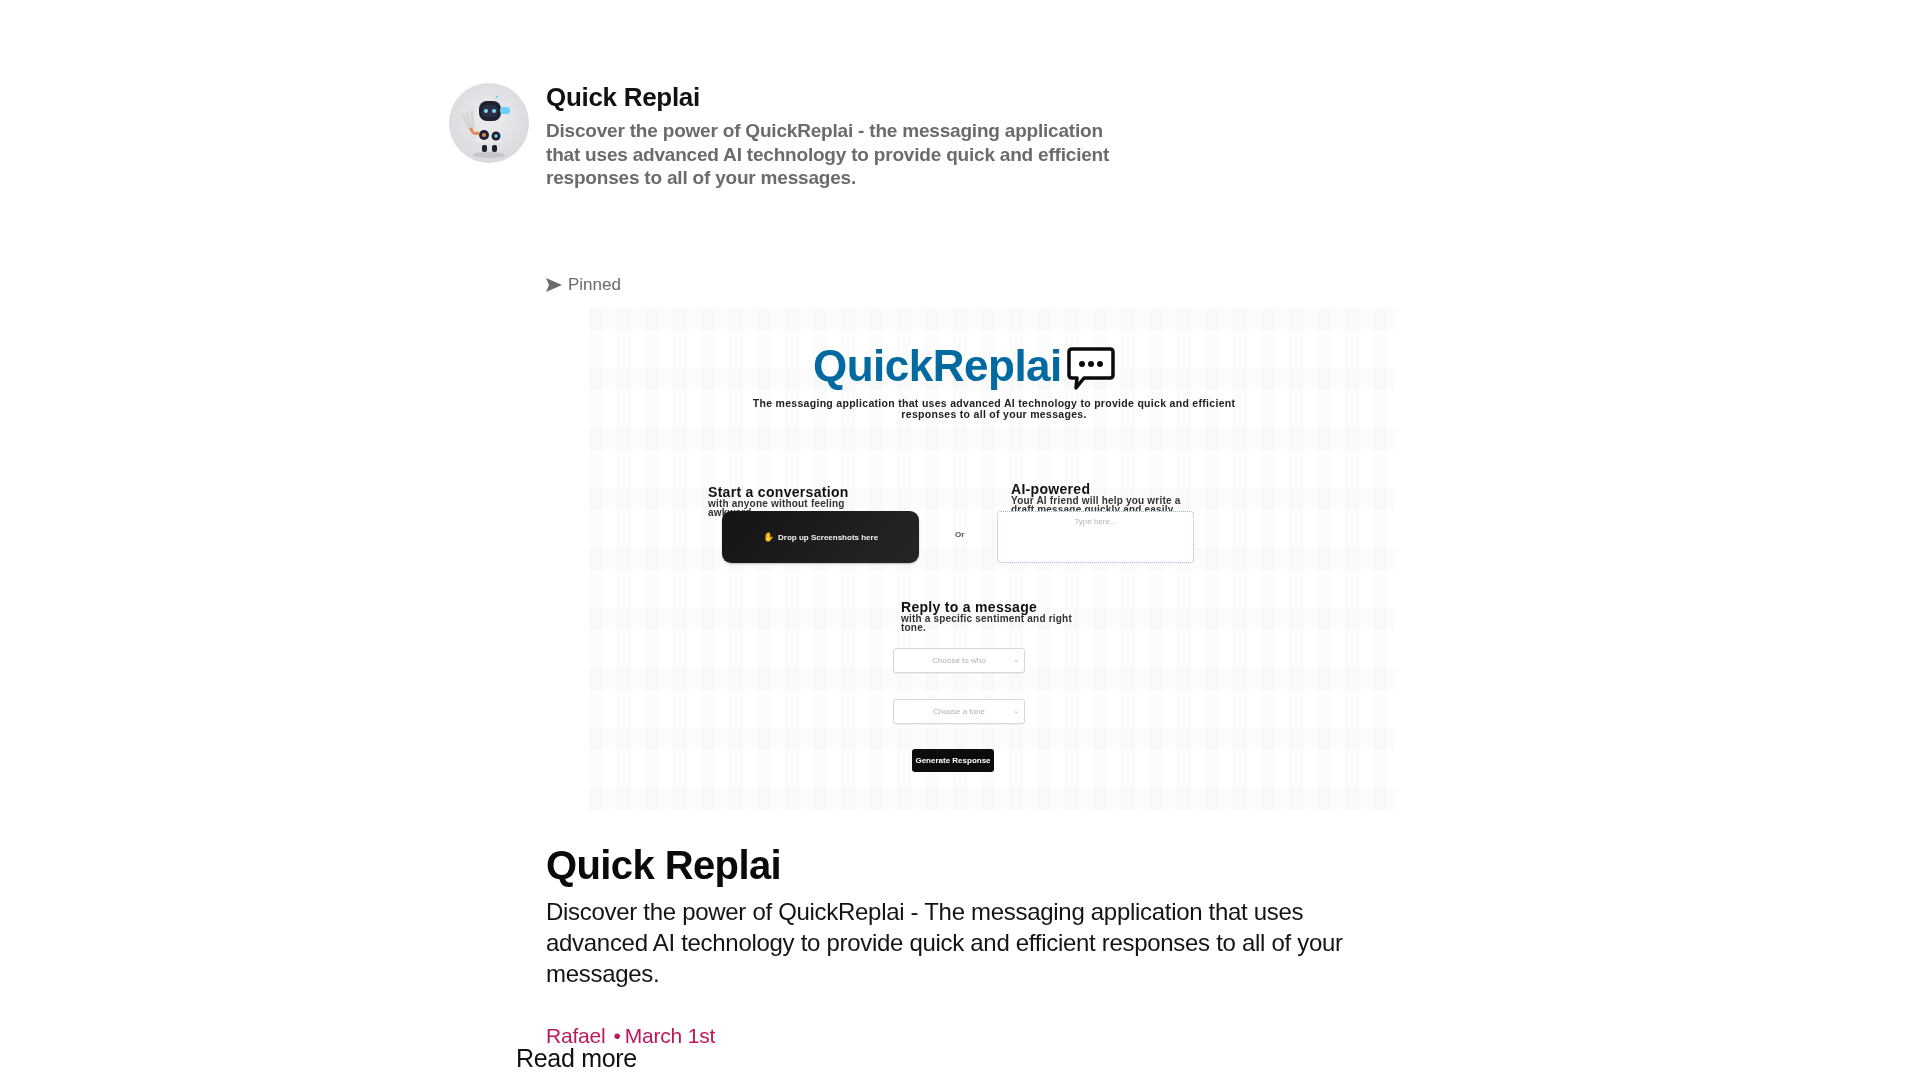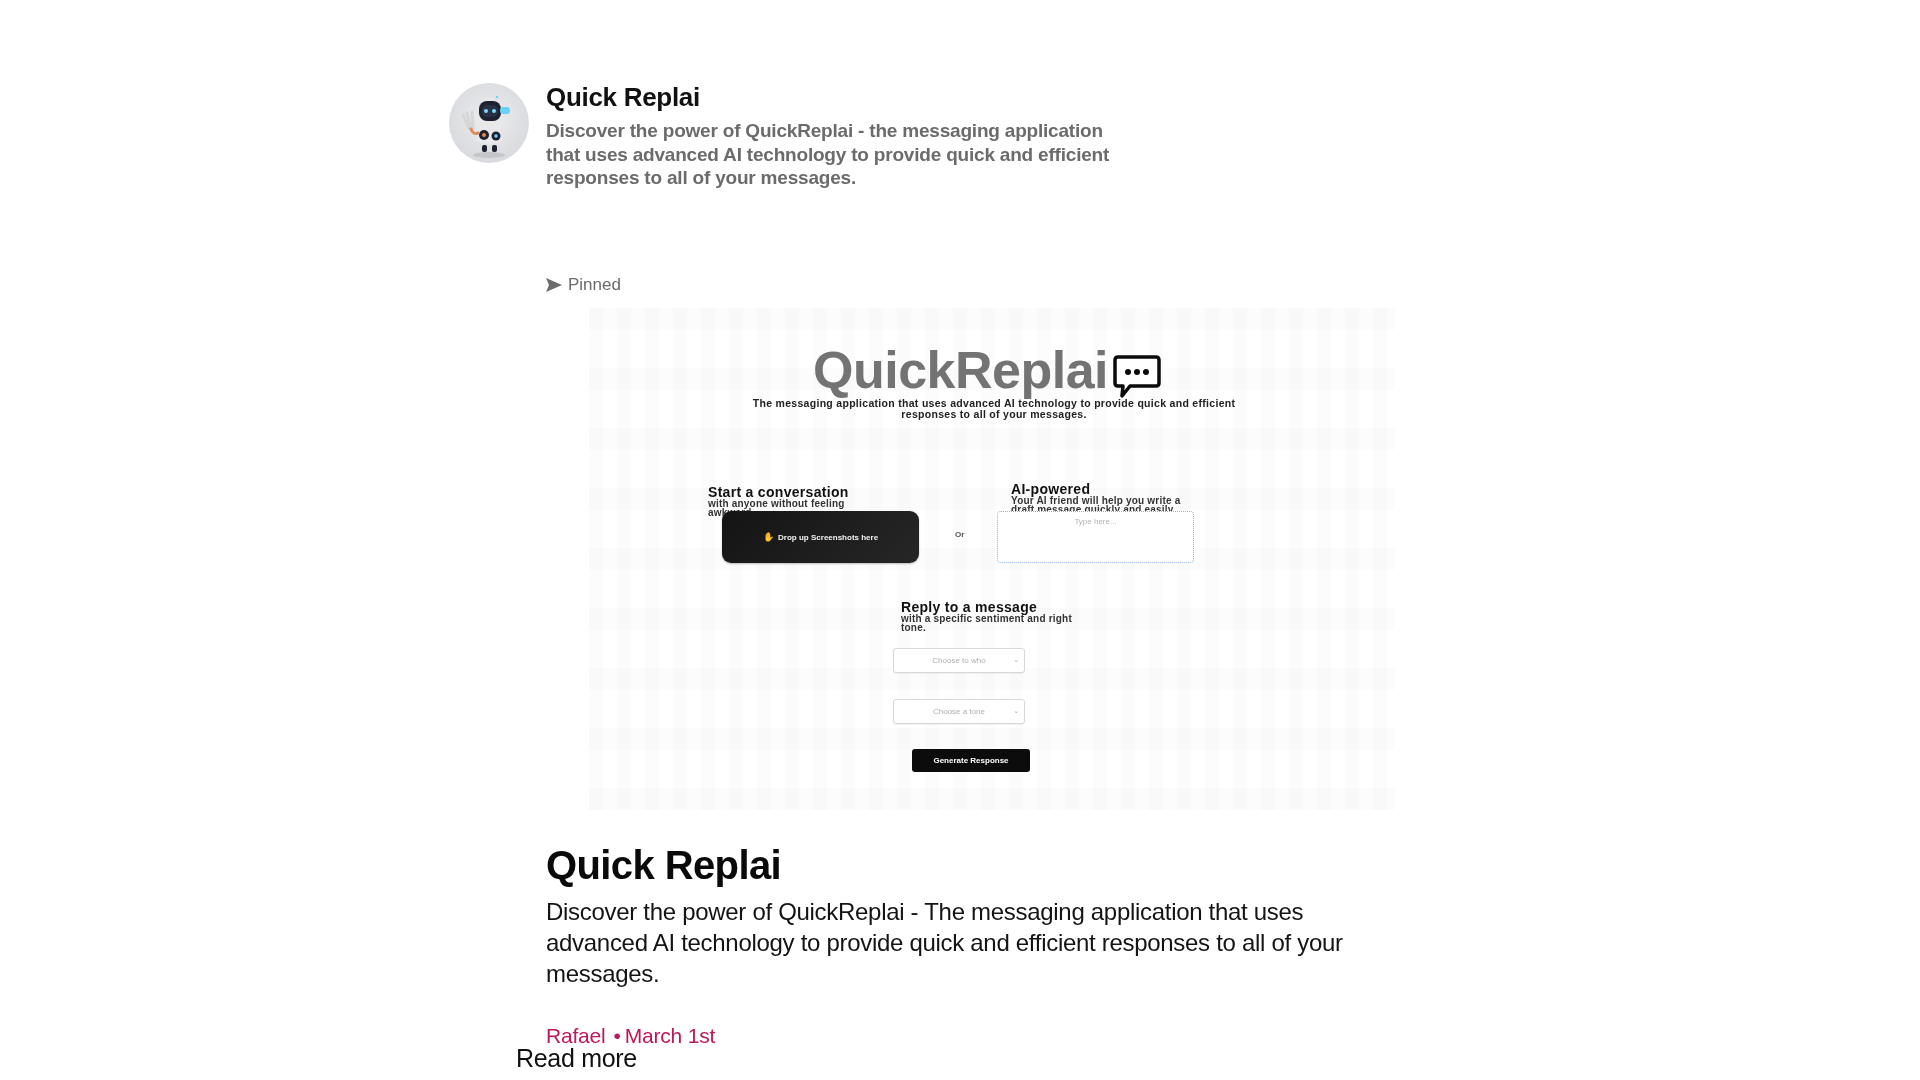--- a/index.html
+++ b/index.html
@@ -49,21 +49,21 @@
       background:
         repeating-linear-gradient(90deg, rgba(0,0,0,0.012) 0 14px, rgba(0,0,0,0) 14px 28px),
         repeating-linear-gradient(0deg, rgba(0,0,0,0.010) 0 22px, rgba(0,0,0,0) 22px 60px);
       pointer-events: none;
     }
     .logo-row {
       position: absolute; left: 224px; top: 36px;
       display: flex; align-items: flex-end; gap: 4px;
     }
     .logo-text {
-      font-size: 52px; font-weight: 700; letter-spacing: -0.5px; color: #737373;
+      font-size: 44px; font-weight: 700; letter-spacing: -0.5px; color: #0369a1;
       line-height: 1;
     }
     .logo-bubble { width: 50px; height: 46px; margin-bottom: -4px; }
     .logo-sub {
       position: absolute; left: 150px; top: 90px; width: 510px;
       text-align: center; font-size: 10.5px; font-weight: 700;
       line-height: 11px; color: #222; letter-spacing: 0.3px;
     }
 
     .col-head {
@@ -105,21 +105,21 @@
       display: flex; align-items: center; justify-content: center;
       font-size: 8px; color: #b0b0b0; cursor: pointer;
       box-shadow: 0 1px 1px rgba(0,0,0,0.05);
     }
     .select .chev { position: absolute; right: 5px; top: 7px; font-size: 7px; color: #aaa; }
     .select-who { top: 340px; }
     .select-tone { top: 391px; }
 
     .gen-btn {
       position: absolute; left: 323px; top: 441px;
-      width: 118px; height: 23px; border-radius: 3px;
+      width: 82px; height: 23px; border-radius: 3px;
       background: #0c0c0c; color: #fff; border: none;
       font-family: "Liberation Sans", sans-serif;
       font-size: 8px; font-weight: 700; cursor: pointer;
     }
 
     
     .post-title {
       position: absolute; left: 546px; top: 843px;
       font-size: 40px; font-weight: 700; letter-spacing: -0.6px; color: #0a0a0a;
     }

